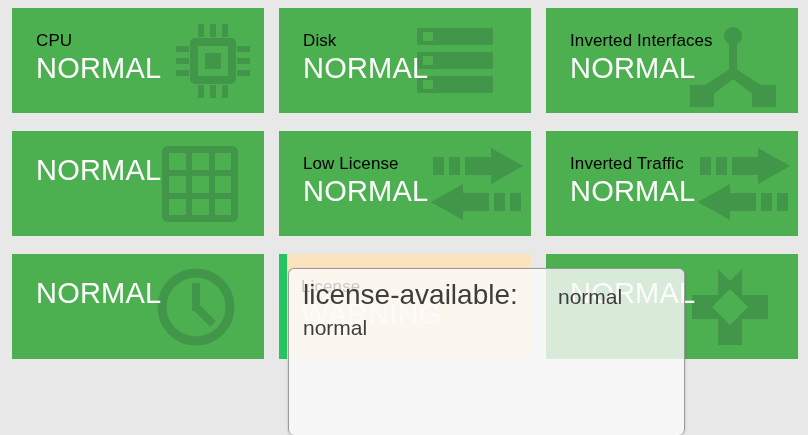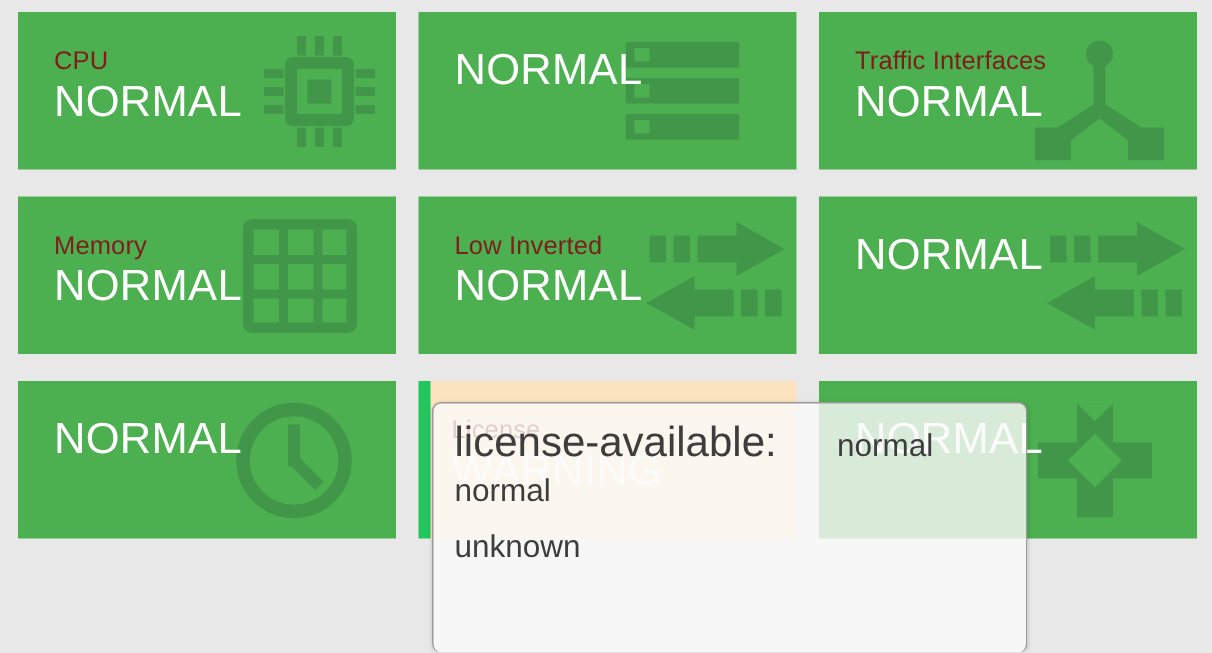--- a/index.html
+++ b/index.html
@@ -38,21 +38,21 @@
     border-left: 8px solid #22c55e;
     padding-left: 32px;
   }
   .card-text {
     position: absolute;
     left: 24px; top: 22px;
     z-index: 2;
   }
   .card.warning .card-text { left: 14px; }
   .card-title {
-    color: #7f1d1d;
+    color: #000000;
     font-size: 17px;
     line-height: 21px;
     white-space: nowrap;
     letter-spacing: .1px;
   }
   .card-status {
     color: #ffffff;
     font-size: 29px;
     line-height: 34px;
     white-space: nowrap;
@@ -128,60 +128,60 @@
               <rect x="63" y="48" width="13" height="6"></rect>
           </g>
           <rect x="24" y="24" width="30" height="30" fill="#4caf50"></rect>
           <rect x="31" y="31" width="16" height="16" fill="#41964a"></rect>
         </svg>
       </div>
     </div>
 
     <div class="card">
       <div class="card-text">
+        <div class="card-title">Disk</div>
         <div class="card-status">NORMAL</div>
       </div>
       <div class="card-icon" style="right:38px;">
         <svg width="76" height="66" viewBox="0 0 76 66">
           <g fill="#41964a">
             <rect x="0" y="0" width="76" height="17" rx="1"></rect>
             <rect x="0" y="24" width="76" height="17" rx="1"></rect>
             <rect x="0" y="48" width="76" height="17" rx="1"></rect>
           </g>
           <g fill="#4caf50">
             <rect x="6" y="4" width="10" height="9"></rect>
             <rect x="6" y="28" width="10" height="9"></rect>
             <rect x="6" y="52" width="10" height="9"></rect>
           </g>
         </svg>
       </div>
     </div>
 
     <div class="card">
       <div class="card-text">
-        <div class="card-title">Traffic Interfaces</div>
+        <div class="card-title">Inverted Interfaces</div>
         <div class="card-status">NORMAL</div>
       </div>
       <div class="card-icon" style="right:22px;top:56%;">
         <svg width="86" height="80" viewBox="0 0 86 80">
           <g fill="#41964a">
             <circle cx="43" cy="9" r="9"></circle>
             <rect x="39" y="16" width="8" height="30"></rect>
             <path d="M43 40 L9 62 L17 72 L43 52 Z"></path>
             <path d="M43 40 L77 62 L69 72 L43 52 Z"></path>
             <rect x="0" y="58" width="24" height="22"></rect>
             <rect x="62" y="58" width="24" height="22"></rect>
           </g>
         </svg>
       </div>
     </div>
 
     <div class="card">
       <div class="card-text">
-        <div class="card-title">Memory</div>
         <div class="card-status">NORMAL</div>
       </div>
       <div class="card-icon" style="right:26px;">
         <svg width="76" height="76" viewBox="0 0 76 76">
           <rect x="0" y="0" width="76" height="76" rx="6" fill="#41964a"></rect>
           <g fill="#4caf50">
             <rect x="7" y="7" width="17" height="17"></rect>
             <rect x="30" y="7" width="17" height="17"></rect>
             <rect x="53" y="7" width="16" height="17"></rect>
             <rect x="7" y="30" width="17" height="17"></rect>
@@ -190,41 +190,42 @@
             <rect x="7" y="53" width="17" height="16"></rect>
             <rect x="30" y="53" width="17" height="16"></rect>
             <rect x="53" y="53" width="16" height="16"></rect>
           </g>
         </svg>
       </div>
     </div>
 
     <div class="card">
       <div class="card-text">
-        <div class="card-title">Low Inverted</div>
+        <div class="card-title">Low License</div>
         <div class="card-status">NORMAL</div>
       </div>
       <div class="card-icon" style="right:8px;">
         <svg width="92" height="72" viewBox="0 0 92 72">
           <g fill="#41964a">
             <rect x="2" y="9" width="11" height="18"></rect>
             <rect x="18" y="9" width="11" height="18"></rect>
             <rect x="34" y="9" width="30" height="18"></rect>
             <path d="M60 0 L92 18 L60 36 Z"></path>
             <path d="M32 36 L0 54 L32 72 Z"></path>
             <rect x="28" y="45" width="30" height="18"></rect>
             <rect x="63" y="45" width="11" height="18"></rect>
             <rect x="79" y="45" width="11" height="18"></rect>
           </g>
         </svg>
       </div>
     </div>
 
     <div class="card">
       <div class="card-text">
+        <div class="card-title">Inverted Traffic</div>
         <div class="card-status">NORMAL</div>
       </div>
       <div class="card-icon" style="right:8px;">
         <svg width="92" height="72" viewBox="0 0 92 72">
           <g fill="#41964a">
             <rect x="2" y="9" width="11" height="18"></rect>
             <rect x="18" y="9" width="11" height="18"></rect>
             <rect x="34" y="9" width="30" height="18"></rect>
             <path d="M60 0 L92 18 L60 36 Z"></path>
             <path d="M32 36 L0 54 L32 72 Z"></path>
@@ -277,17 +278,16 @@
 
   <div id="popover">
     <div class="pop-row">
       <span class="pop-key">license-available:</span>
       <span class="pop-val">normal</span>
     </div>
     <div class="pop-row">
       <span class="pop-val">normal</span>
     </div>
     <div class="pop-row">
-      <span class="pop-val">unknown</span>
     </div>
   </div>
 
 </div>
 
 </body></html>

